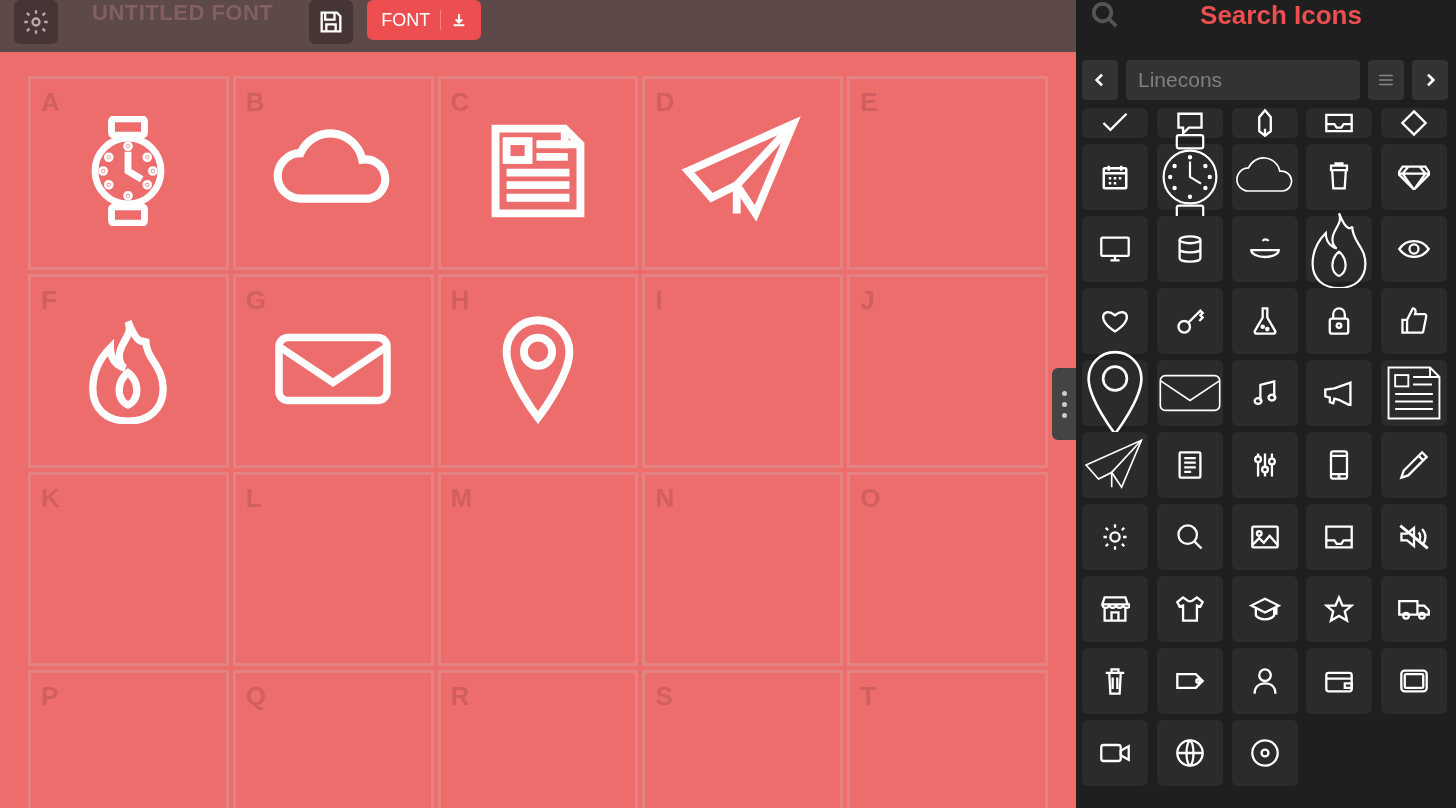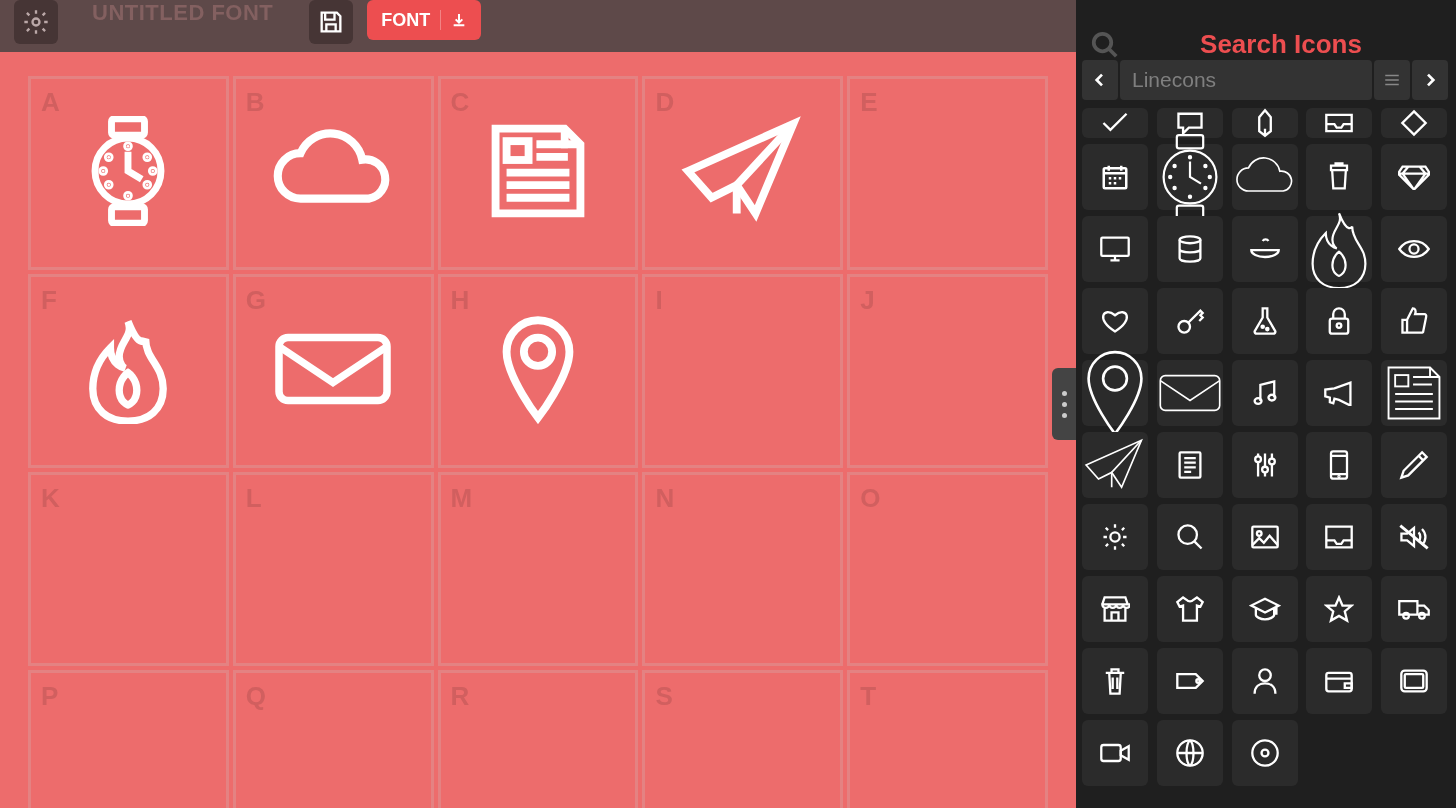--- a/index.html
+++ b/index.html
@@ -2,37 +2,37 @@
 <html><head>
 <meta charset="utf-8">
 <style>
 *{box-sizing:border-box;margin:0;padding:0}
 body{font-family:"Helvetica Neue",Arial,sans-serif;background:#ed6c6c;width:1456px;height:808px;overflow:hidden}
 .topbar{height:52px;background:#5e4949;display:flex;align-items:flex-start;color:#fff;position:relative}
 .tbbtn{width:44px;height:44px;border-radius:6px;margin:0 4px;display:flex;align-items:center;justify-content:center;cursor:pointer}
 .gear-wrap{background:#463535;margin-left:14px}
 .fontname{color:#836060;font-weight:700;font-size:22px;letter-spacing:0.5px;margin:0 30px;flex:0 0 auto}
 .save-wrap{background:#463535;margin-left:6px}
-.dlbtn{background:#ed4e50;border-radius:6px;height:40px;display:flex;align-items:center;padding:0 14px;margin-left:10px;cursor:pointer;font-weight:700;font-size:18px;color:#fff}
+.dlbtn{background:#ed4e50;border-radius:6px;height:40px;display:flex;align-items:center;padding:0 14px;margin-left:10px;cursor:pointer;font-weight:400;font-size:18px;color:#fff}
 .dlbtn .sep{width:1px;height:20px;background:rgba(255,255,255,0.3);margin:0 10px}
 .right-links{margin-left:auto;display:flex;align-items:center;font-size:18px;font-weight:600;gap:8px;margin-right:10px}
 .right-links .vsep{width:2px;height:18px;background:rgba(255,255,255,0.5)}
 .right-links span{cursor:pointer}
 
 .main{position:absolute;top:52px;left:0;right:380px;bottom:0;padding:24px 28px;overflow:hidden}
 .grid{display:grid;grid-template-columns:repeat(5,1fr);gap:4px}
 .cell{height:194px;border:3px solid #e48282;position:relative;display:flex;align-items:center;justify-content:center}
 .cell .label{position:absolute;top:8px;left:10px;font-size:26px;font-weight:700;color:#d15f5f}
 .cell svg{stroke:#fff;fill:none;stroke-width:5}
 
 .sidebar{position:absolute;top:0;right:0;width:380px;height:808px;background:#1f1f1f;display:flex;flex-direction:column}
-.sb-head{height:60px;display:flex;align-items:flex-end;padding:0 14px}
+.sb-head{height:60px;display:flex;align-items:flex-start;padding:0 14px}
 .sb-head svg{stroke:#555;fill:none;stroke-width:3}
 .sb-title{flex:1;text-align:center;font-size:26px;font-weight:700;color:#ed4e50}
-.sb-nav{height:44px;display:flex;gap:2px;padding:0 8px 4px 6px}
+.sb-nav{height:44px;display:flex;gap:8px;padding:0 8px 4px 6px}
 .navbtn{width:36px;height:40px;background:#333;border-radius:4px;display:flex;align-items:center;justify-content:center;cursor:pointer}
 .packname{flex:1;height:40px;background:#333;border-radius:4px;color:#7f7f7f;font-size:21px;padding:0 12px;display:flex;align-items:center}
 .menulines{width:36px;height:40px;background:#333;border-radius:4px;display:flex;align-items:center;justify-content:center;cursor:pointer}
 .sb-grid{flex:1;overflow:hidden;padding:0 6px;display:grid;grid-template-columns:repeat(5,1fr);gap:6px;align-content:start;padding-top:4px}
 .ibtn{width:66px;height:66px;background:#2b2b2b;border-radius:6px;display:flex;align-items:center;justify-content:center;cursor:pointer}
 .ibtn svg{stroke:#fff;fill:none;stroke-width:2}
 .iclipped{height:30px}
 
 .edge-handle{position:absolute;right:380px;top:368px;width:24px;height:72px;background:#444;border-radius:6px 0 0 6px;display:flex;flex-direction:column;align-items:center;justify-content:center;gap:6px;cursor:pointer}
 .edge-handle .dot{width:5px;height:5px;border-radius:50%;background:#ccc}

